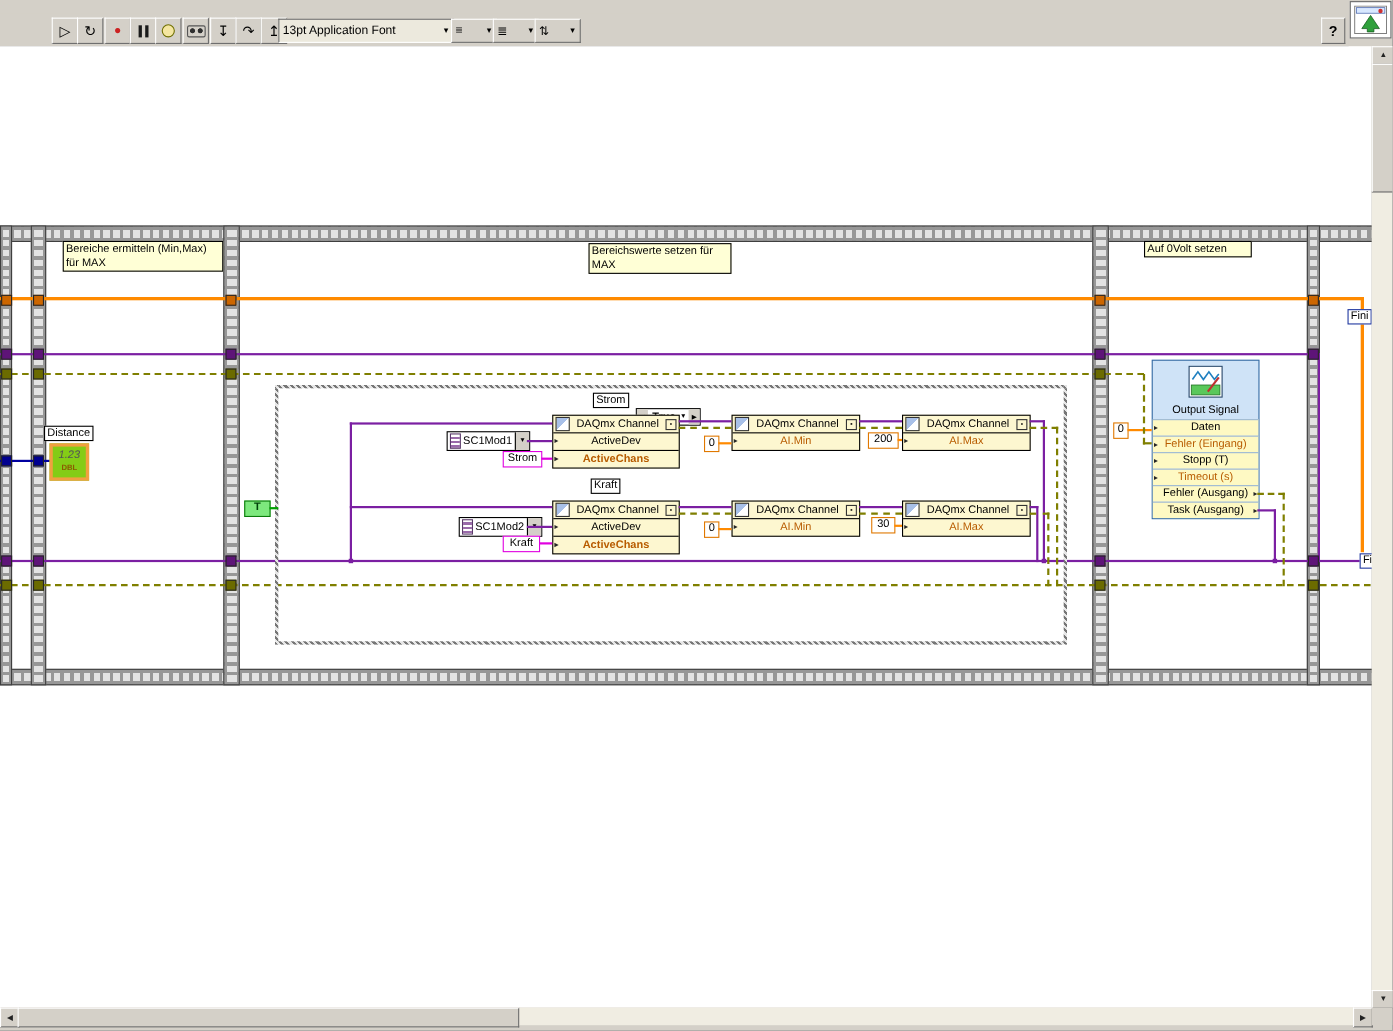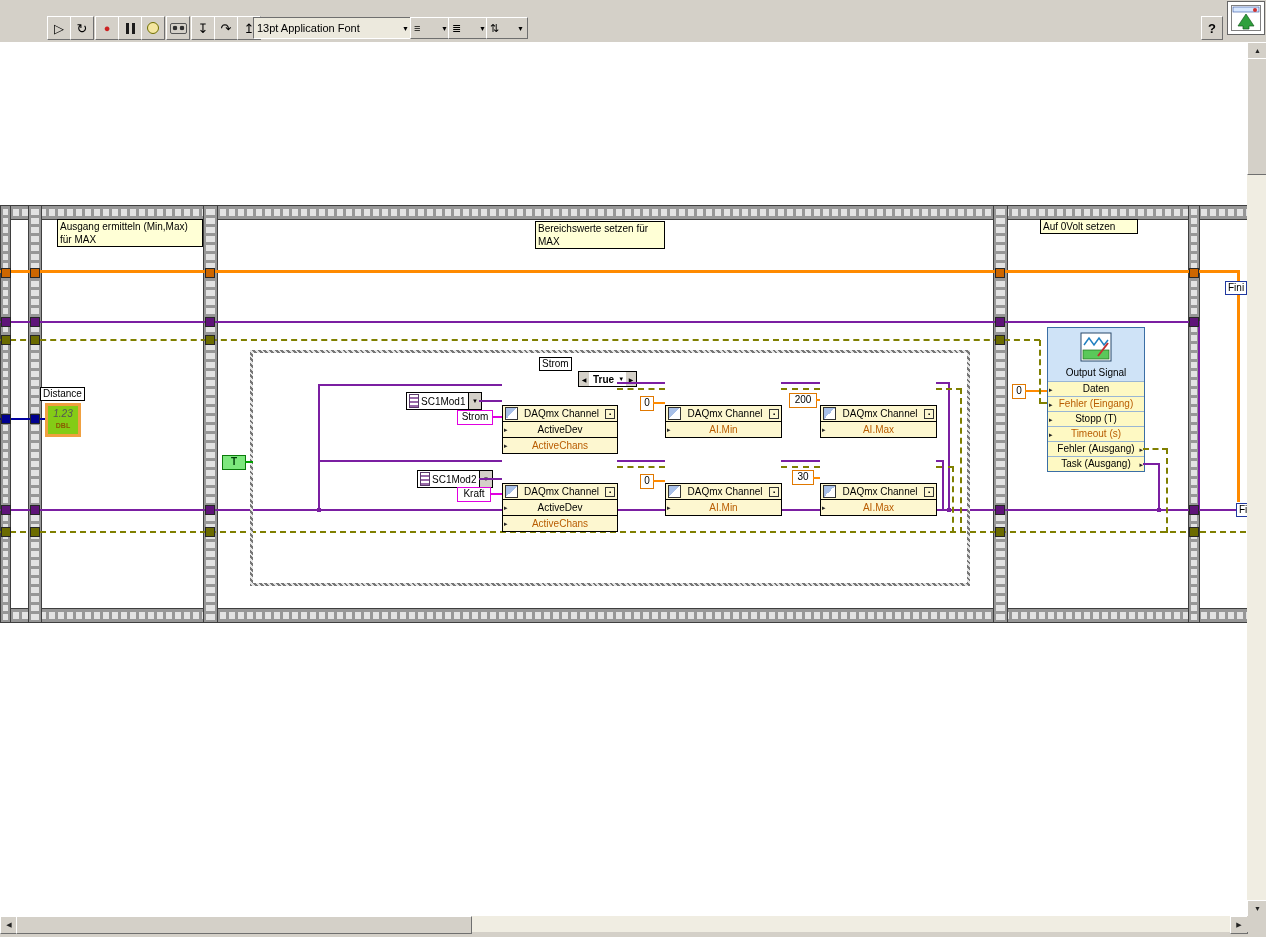--- a/index.html
+++ b/index.html
@@ -64,30 +64,30 @@
   .boolc{position:absolute;background:#7de87d;border:1px solid #0a7a0a;font-size:10px;
          font-weight:bold;line-height:12px;text-align:center;color:#00420a;}
   .combo{position:absolute;background:#fff;border:1px solid #000;height:16px;display:flex;
          align-items:center;font-size:10px;}
   .combo .cicon{width:8px;height:12px;margin:0 2px;border:1px solid #5a3a6a;
         background:repeating-linear-gradient(0deg,#9a6aaa 0 2px,#fff 2px 4px);}
   .combo .ctext{flex:1;}
   .combo .cdd{width:12px;align-self:stretch;border-left:1px solid #000;display:flex;
         align-items:center;justify-content:center;font-size:6px;background:#d4d0c8;}
 
-  .pnode{position:absolute;background:#fdf7d0;border:1px solid #000;margin-top:28px;}
+  .pnode{position:absolute;background:#fdf7d0;border:1px solid #000;}
   .pn-h{height:15px;border-bottom:1px solid #000;display:flex;align-items:center;
         justify-content:space-between;padding:0 2px;font-size:10px;}
   .pn-hicon{width:11px;height:11px;border:1px solid #333;
         background:linear-gradient(135deg,#a8c0e8 50%,#fff 50%);}
   .pn-hglyph{width:8px;height:8px;border:1px solid #333;background:#fdf7d0;
         display:flex;align-items:center;justify-content:center;font-size:6px;}
   .pn-r{height:15px;position:relative;display:flex;align-items:center;justify-content:center;
         font-size:10px;}
-  .pn-r + .pn-r{border-top:1px solid #000;}
+  .pn-r + .pn-r{border-top:1px solid #000;font-weight:bold;}
   .orange-t{color:#b85c00;}
   .arrL{position:absolute;left:1px;top:4px;font-size:7px;line-height:7px;color:#262626;}
   .arrR{position:absolute;right:1px;top:4px;font-size:7px;line-height:7px;color:#262626;}
 
   
   #case{border:3px solid;border-image:repeating-linear-gradient(45deg,#767676 0 2px,#e6e6e6 2px 4px) 3;}
   #case-sel{position:absolute;background:#fff;border:1px solid #000;height:14px;display:flex;
         align-items:center;font-size:10px;}
   #case-sel .nav{width:10px;align-self:stretch;background:#d4d0c8;display:flex;align-items:center;
         justify-content:center;font-size:6px;}
@@ -219,21 +219,21 @@
   <div class="tun" style="left:995px;top:268px;background:#cc6600"></div>
   <div class="tun" style="left:995px;top:317px;background:#5e1478"></div>
   <div class="tun" style="left:995px;top:335px;background:#6b6b00"></div>
   <div class="tun" style="left:995px;top:505px;background:#5e1478"></div>
   <div class="tun" style="left:995px;top:527px;background:#6b6b00"></div>
   <div class="tun" style="left:1189px;top:268px;background:#cc6600"></div>
   <div class="tun" style="left:1189px;top:317px;background:#5e1478"></div>
   <div class="tun" style="left:1189px;top:505px;background:#5e1478"></div>
   <div class="tun" style="left:1189px;top:527px;background:#6b6b00"></div>
 
-  <div class="comment" style="left:57px;top:219px;width:140px">Ausgang ermitteln (Min,Max)
+  <div class="comment" style="left:57px;top:219px;width:140px">Bereiche ermitteln (Min,Max)
 für MAX</div>
   <div class="freelbl" style="left:40px;top:387px">Distance</div>
   <div id="dist-term" style="left:45px;top:403px">
     <div class="v">1.23</div>
     <div class="t">DBL</div>
   </div>
 
   <div class="comment" style="left:535px;top:221px;width:124px">Bereichswerte setzen für
 MAX</div>
 

